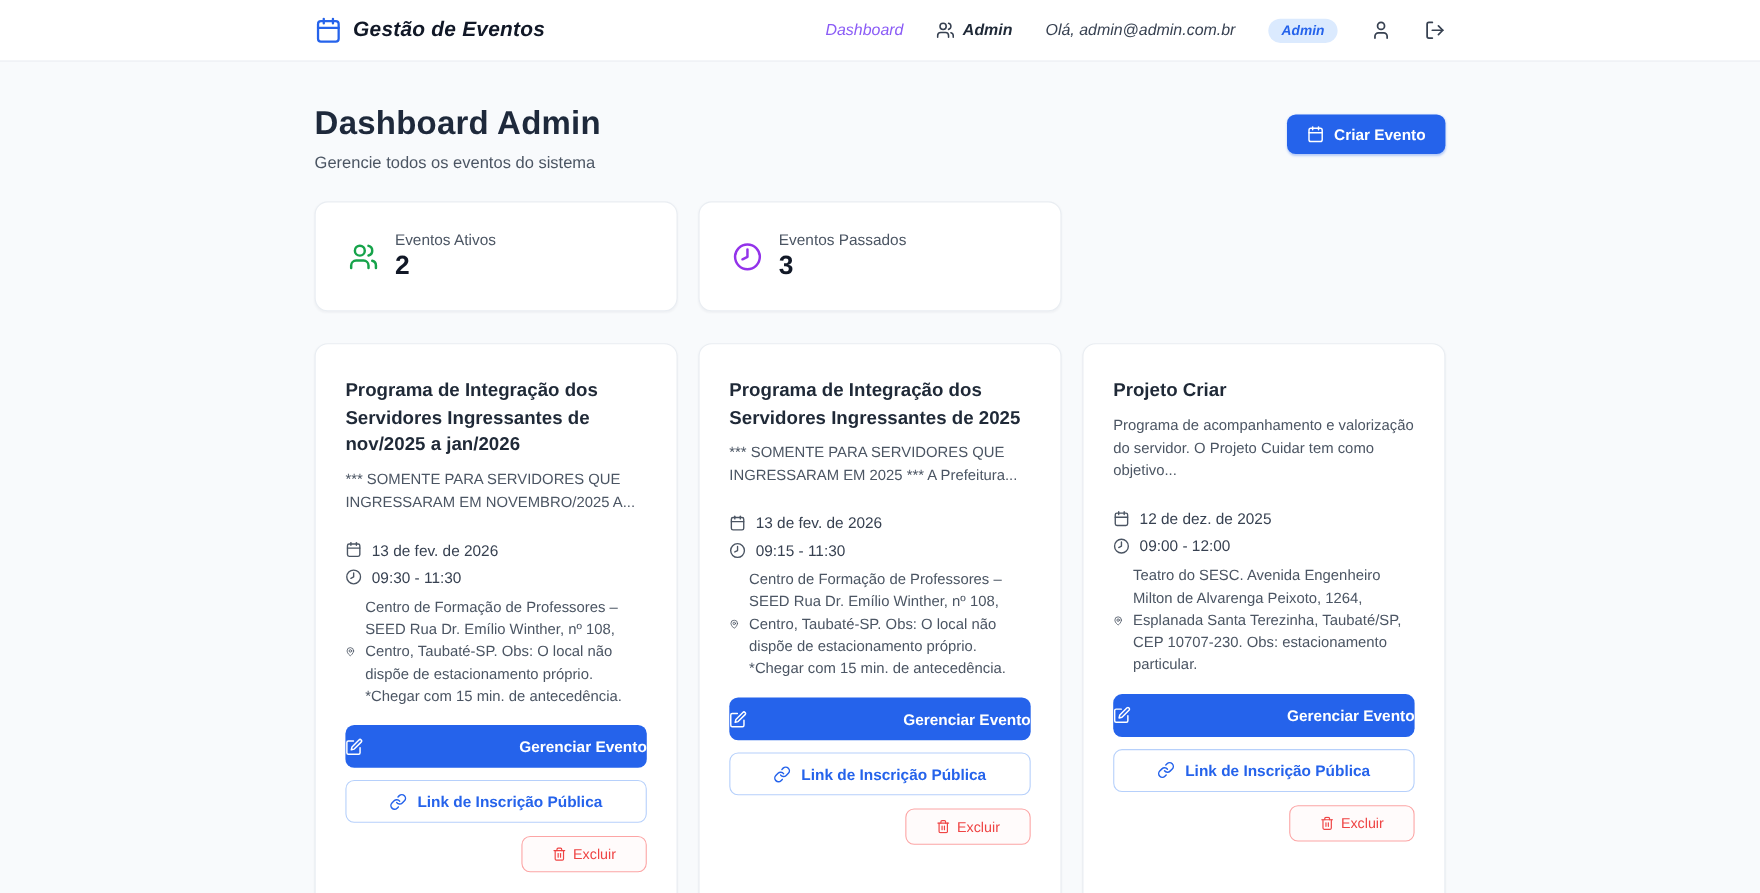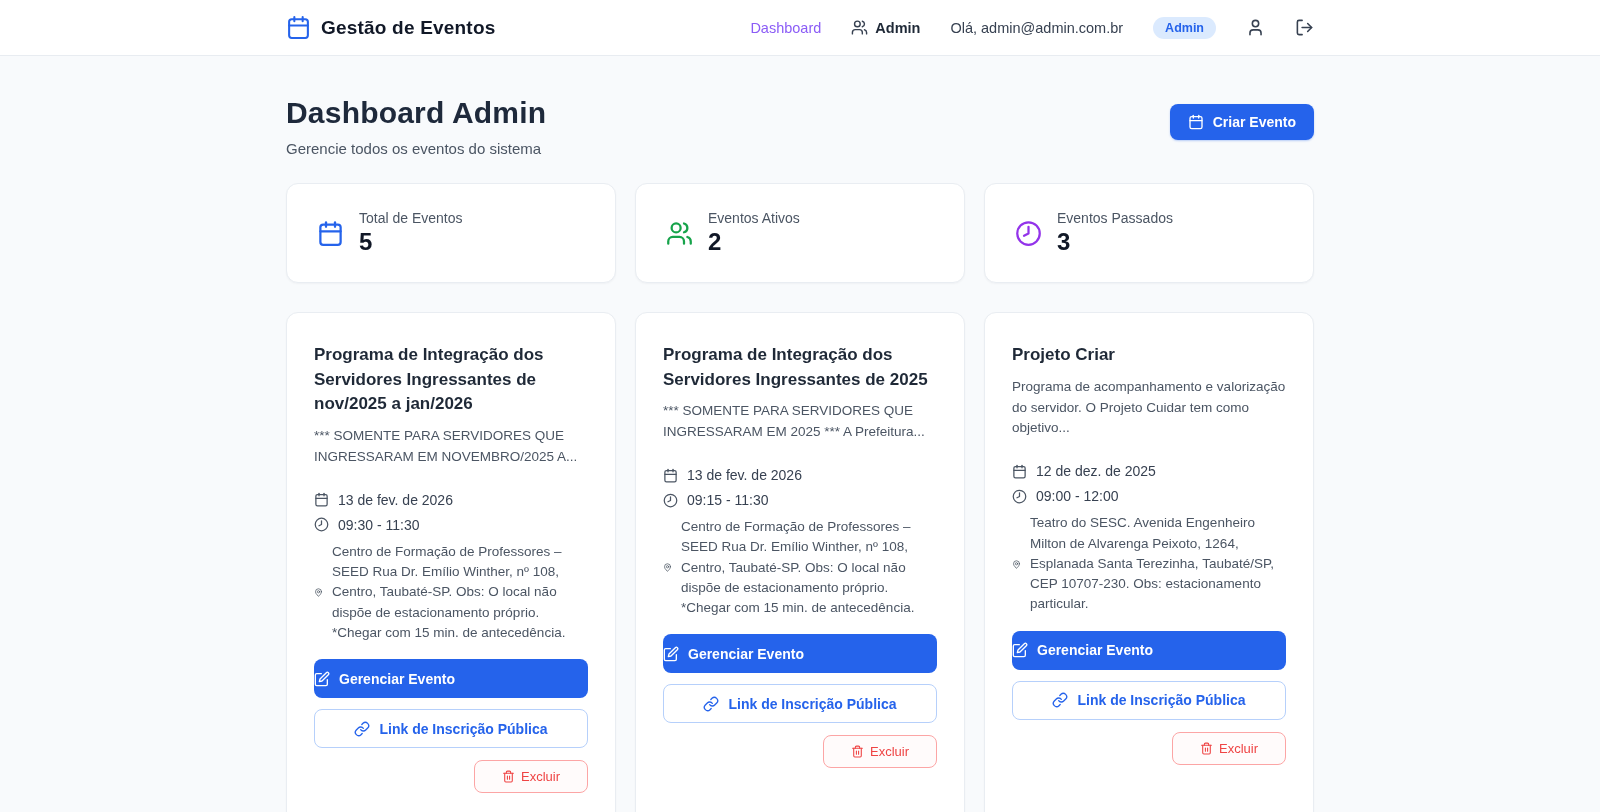--- a/index.html
+++ b/index.html
@@ -18,20 +18,21 @@
     height: 56px;
     display: flex;
     align-items: center;
   }
   .nav-inner {
     width: 1028px;
     margin: 16px auto;
     display: flex;
     align-items: center;
     justify-content: space-between;
+    font-style: italic;
   }
   .brand { display: flex; align-items: center; gap: 10px; cursor: pointer; }
   .brand-icon { color: #2563eb; }
   .brand-title { font-size: 19px; font-weight: 700; color: #111827; letter-spacing: .2px; }
   .nav-right { display: flex; align-items: center; gap: 30px; }
   .nav-link { font-size: 14.5px; color: #8b5cf6; text-decoration: none; cursor: pointer; }
   .nav-admin { display: flex; align-items: center; gap: 7px; font-size: 14.5px; font-weight: 700; color: #1f2937; cursor: pointer; }
   .nav-admin .ic { color: #374151; }
   .nav-greeting { font-size: 14.5px; color: #374151; }
   .role-badge {
@@ -78,21 +79,21 @@
   }
   .event-title { font-size: 17px; font-weight: 700; color: #1f2937; line-height: 1.45; }
   .event-desc { font-size: 13.5px; color: #4b5563; line-height: 1.55; margin-top: 9px; }
   .event-meta { margin-top: 24px; display: flex; flex-direction: column; gap: 9px; }
   .meta-row { display: flex; align-items: center; gap: 9px; font-size: 14px; color: #374151; }
   .meta-row .ic { color: #4b5563; }
   .meta-loc { align-items: center; color: #4b5563; }
   .meta-loc .loc-text { font-size: 13.5px; line-height: 1.5; }
   .btn-manage {
     margin-top: 16px;
-    display: flex; align-items: center; justify-content: flex-start; gap: 9px;
+    display: flex; align-items: center; justify-content: space-between; gap: 9px;
     background: #2563eb; color: #ffffff;
     border: none; border-radius: 8px; height: 39px;
     font-size: 14px; font-weight: 700; font-family: inherit; cursor: pointer;
   }
   .btn-link {
     margin-top: 11px;
     display: flex; align-items: center; justify-content: center; gap: 9px;
     background: #ffffff; color: #2563eb;
     border: 1px solid #b6d0fb; border-radius: 8px; height: 39px;
     font-size: 14px; font-weight: 700; font-family: inherit; cursor: pointer;
@@ -199,29 +200,20 @@
     <button class="btn-create">
       <svg class="ic" width="16" height="16" fill="none" stroke="currentColor" stroke-width="2" stroke-linecap="round" stroke-linejoin="round">
           <use href="#i-calendar"></use>
         </svg>
       <span>Criar Evento</span>
     </button>
   </div>
 
   <section class="stats-grid">
     <div class="stat-card">
-      <svg class="ic stat-blue" width="27" height="27" fill="none" stroke="currentColor" stroke-width="2" stroke-linecap="round" stroke-linejoin="round">
-          <use href="#i-calendar"></use>
-        </svg>
-      <div>
-        <div class="stat-label">Total de Eventos</div>
-        <div class="stat-value">5</div>
-      </div>
-    </div>
-    <div class="stat-card">
       <svg class="ic stat-green" width="27" height="27" fill="none" stroke="currentColor" stroke-width="2" stroke-linecap="round" stroke-linejoin="round">
           <use href="#i-users"></use>
         </svg>
       <div>
         <div class="stat-label">Eventos Ativos</div>
         <div class="stat-value">2</div>
       </div>
     </div>
     <div class="stat-card">
       <svg class="ic stat-purple" width="27" height="27" fill="none" stroke="currentColor" stroke-width="2" stroke-linecap="round" stroke-linejoin="round">

